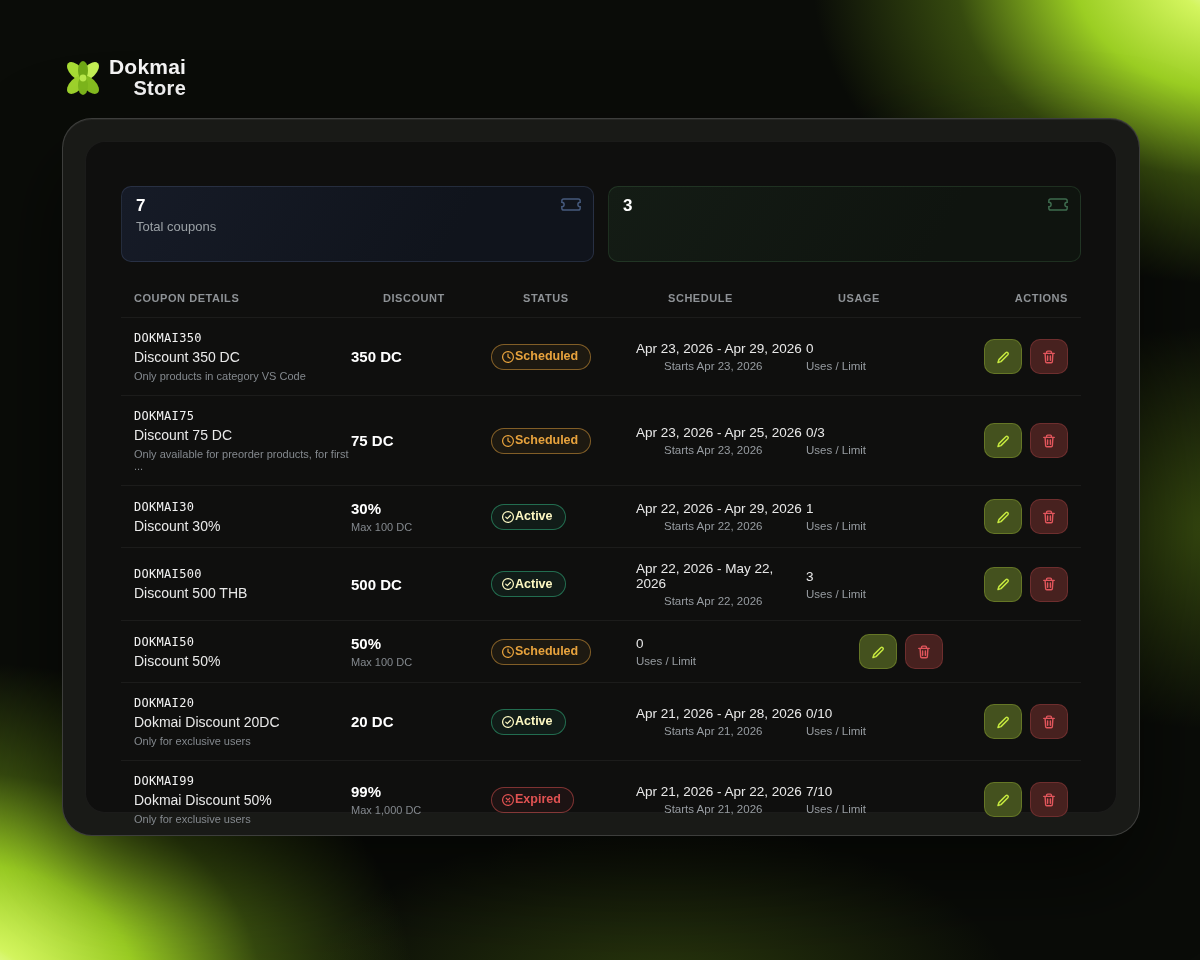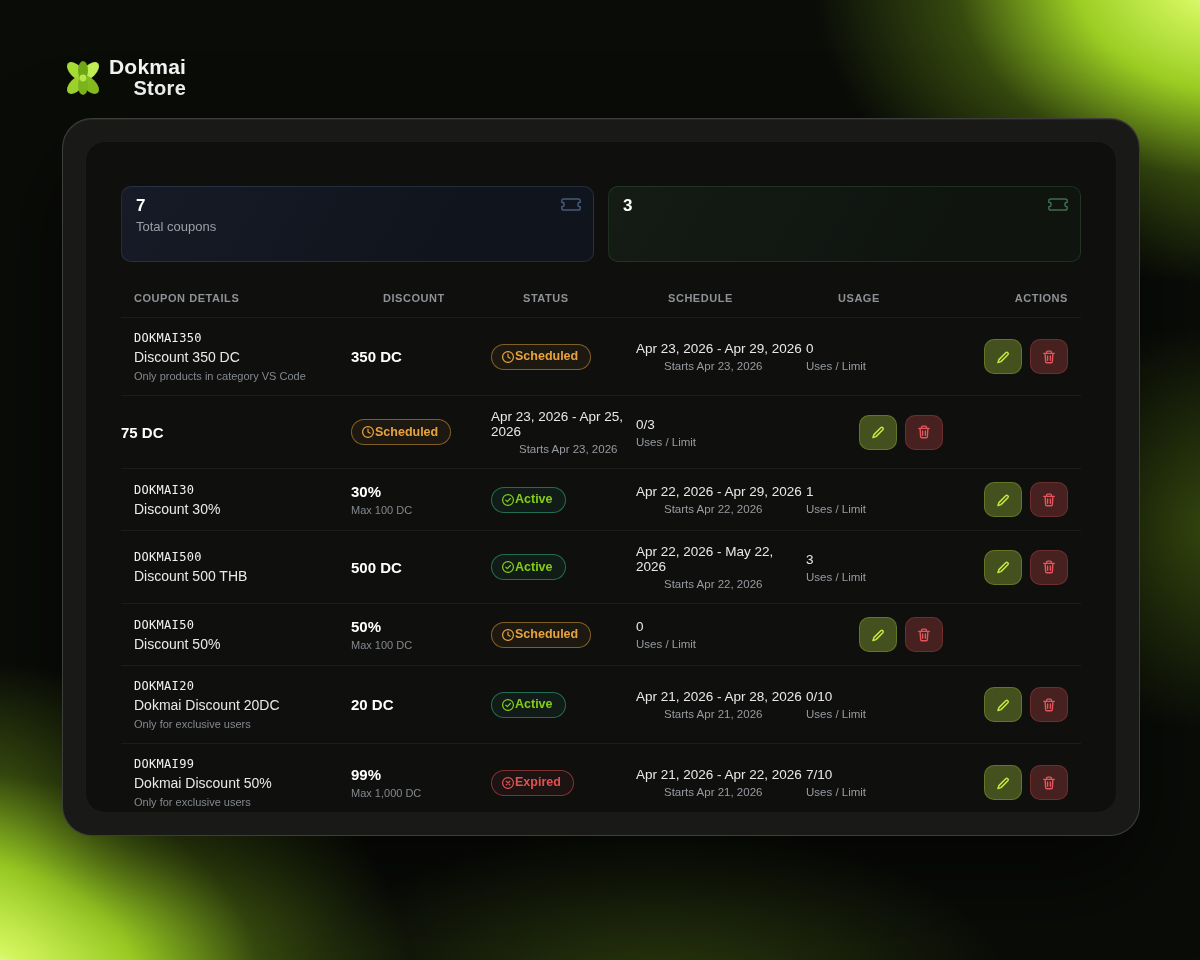--- a/index.html
+++ b/index.html
@@ -61,21 +61,21 @@
   .discount-note{font-size:11px;color:#84898e;margin-top:4px;font-weight:400;}
   .sched-main{font-size:13.5px;color:#e8e8e8;}
   .sched-sub{font-size:11.5px;color:#979ca1;margin-top:4px;margin-left:28px;}
   .usage-value{font-size:13.5px;color:#e8e8e8;}
   .usage-label{font-size:11.5px;color:#979ca1;margin-top:4px;}
 
   .badge{display:inline-flex;align-items:center;gap:0;padding:5px 12px 5px 9px;border-radius:999px;
     font-size:12.5px;font-weight:600;line-height:1;}
   .badge .badge-icon{display:inline-flex;}
   .badge.scheduled{color:#e8a33d;border:1px solid rgba(232,163,61,0.5);background:rgba(232,163,61,0.07);}
-  .badge.active{color:#84cc16;border:1px solid rgba(55,208,149,0.45);background:rgba(55,208,149,0.07);}
+  .badge.active{color:#fef9c3;border:1px solid rgba(55,208,149,0.45);background:rgba(55,208,149,0.07);}
   .badge.expired{color:#e05252;border:1px solid rgba(224,82,82,0.5);background:rgba(224,82,82,0.07);}
 
   .actions-cell{display:flex;gap:8px;justify-content:flex-end;padding-right:13px;}
   .icon-btn{width:38px;height:35px;border-radius:10px;display:inline-flex;align-items:center;justify-content:center;
     cursor:pointer;padding:0;}
   .icon-btn.edit{background:#44511e;color:#c6e93f;border:1px solid rgba(198,233,63,0.25);}
   .icon-btn.del{background:#47211f;color:#e2565c;border:1px solid rgba(226,86,92,0.25);}
   svg{display:block;}
 </style>
 </head>
@@ -178,20 +178,25 @@
             <path d="M5.6 4.2 V3.1 a1 1 0 0 1 1-1 h2.8 a1 1 0 0 1 1 1 V4.2"></path>
             <path d="M4.1 4.6 l.55 8.2 a1.1 1.1 0 0 0 1.1 1 h4.5 a1.1 1.1 0 0 0 1.1-1 l.55-8.2"></path>
             <path d="M6.6 7 v4.2 M9.4 7 v4.2"></path>
           </svg>
         </span>
       </button>
     </div>
   </div>
 
   <div class="grid trow">
+    <div class="cell-details">
+      <div class="coupon-code">DOKMAI75</div>
+      <div class="coupon-name">Discount 75 DC</div>
+      <div class="coupon-note">Only available for preorder products, for first ...</div>
+    </div>
     <div>
       <div class="discount-value">75 DC</div>
 
     </div>
     <div>
       <span class="badge scheduled">
         <span class="badge-icon">
                 <svg width="14" height="14" viewBox="0 0 16 16" fill="none" stroke="currentColor" stroke-width="1.4" stroke-linecap="round">
                   <circle cx="8" cy="8" r="6.2"></circle>
                   <path d="M8 4.6 V8 L10.4 9.4"></path>

